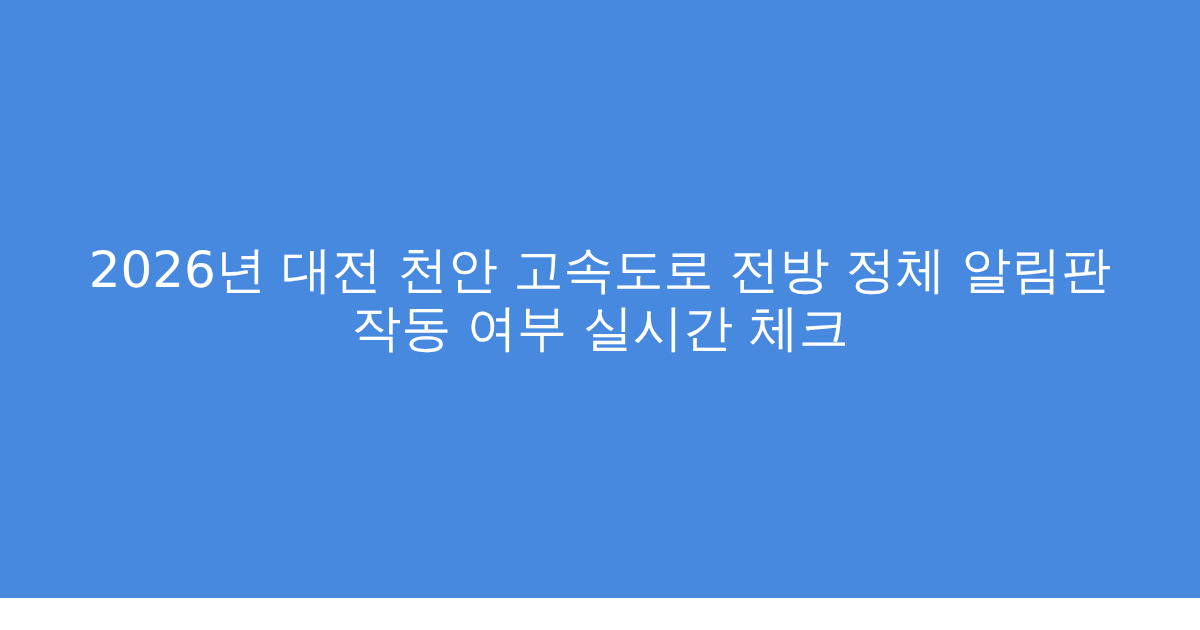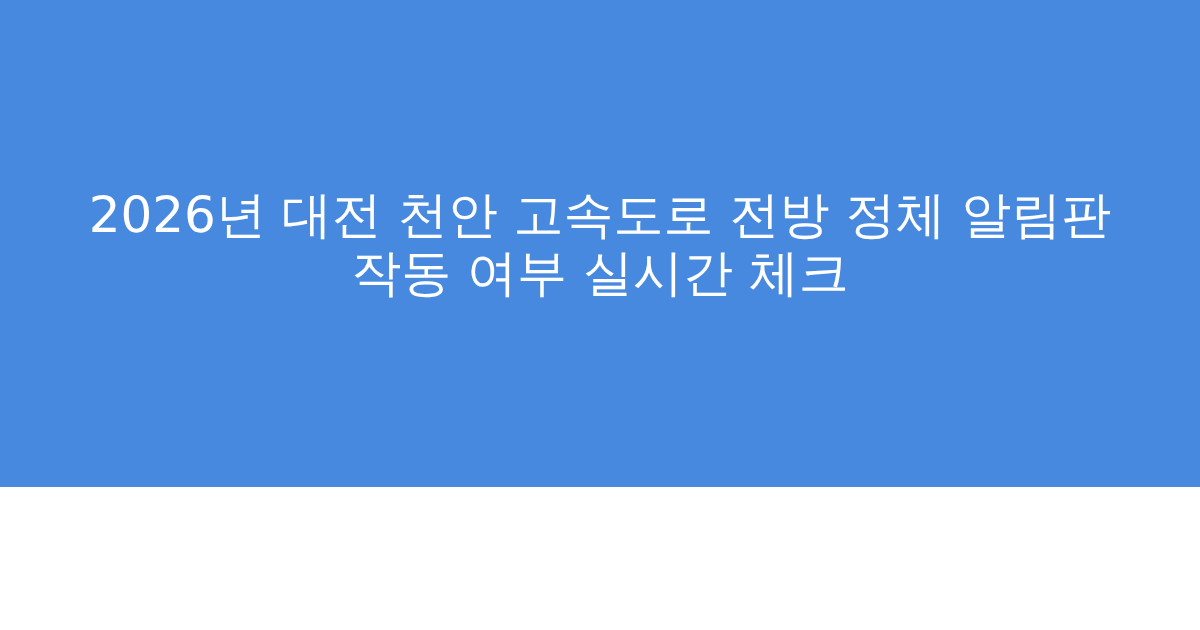--- a/index.html
+++ b/index.html
@@ -11,21 +11,21 @@
   body {
     width: 1200px;
     height: 630px;
     overflow: hidden;
     font-family: "DejaVu Sans", "Liberation Sans", sans-serif;
   }
 
   .og-card {
     position: relative;
     width: 1200px;
-    height: 487px;
+    height: 598px;
     box-sizing: border-box;
     display: flex;
     align-items: center;
     justify-content: center;
     background-color: #4689DF;
   }
 
   .title-block {
     width: 1080px;
     margin: 0;

